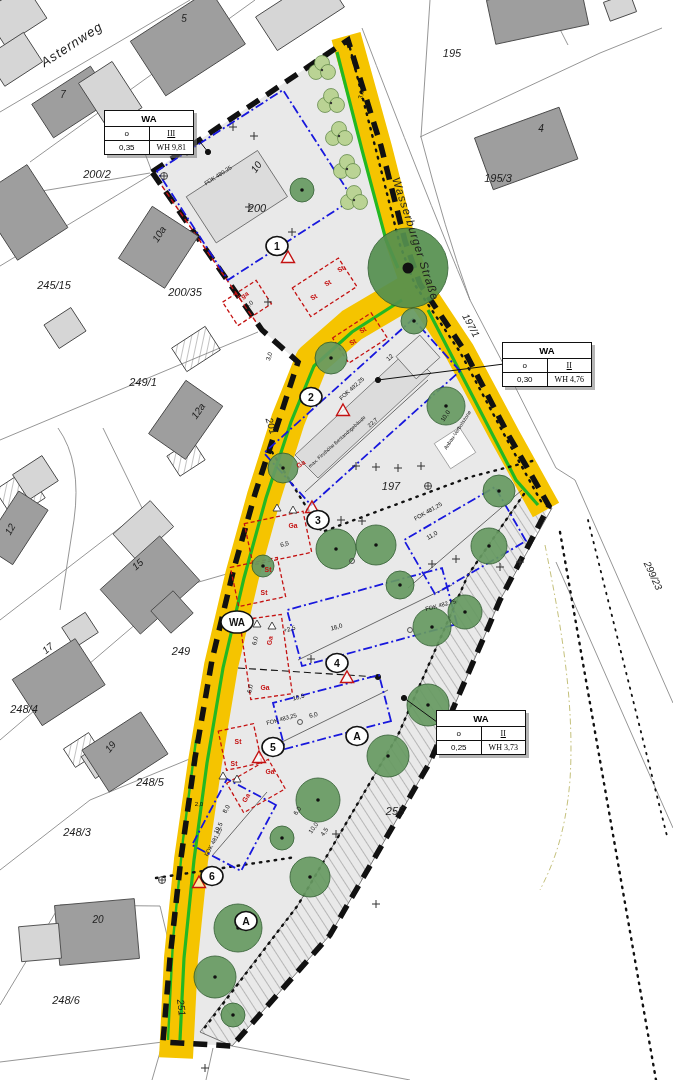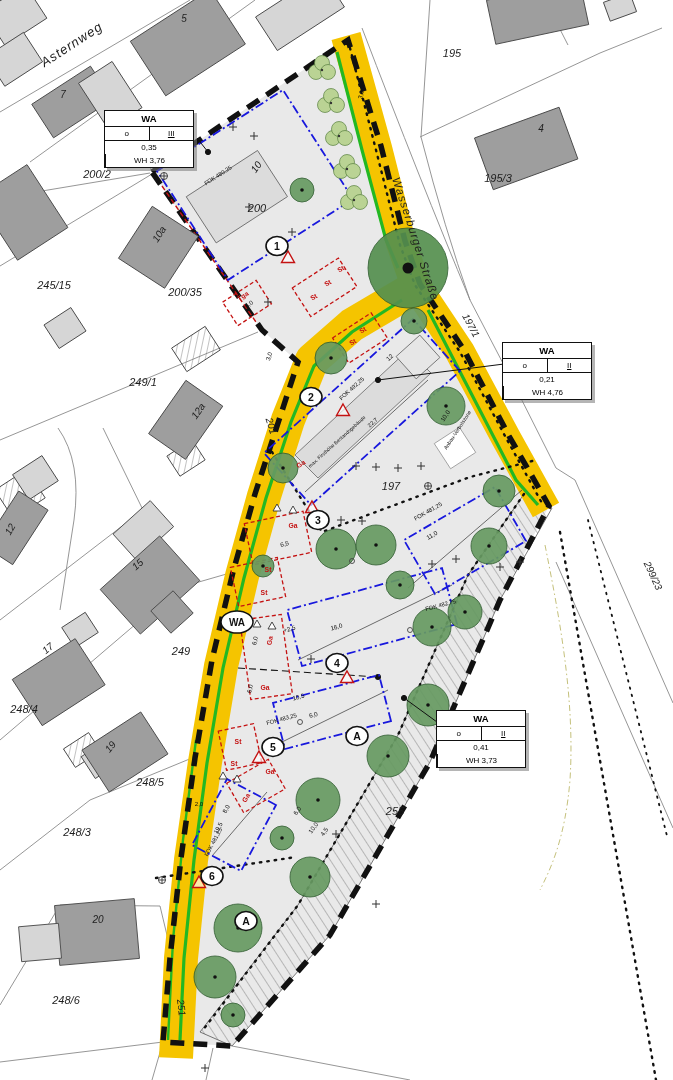--- a/index.html
+++ b/index.html
@@ -10,23 +10,23 @@
   .house{font-style:italic;fill:#222;}
   .street{font-style:italic;fill:#1d1d1d;letter-spacing:1px;}
   .plab{fill:#101010;}
   .dim{fill:#101010;}
   .redlab{fill:#c41212;font-weight:bold;}
   .marker-text{font-weight:bold;fill:#111;}
   .wa-box{position:absolute;background:#fff;border:1.3px solid #111;width:88px;
           box-shadow:3px 3px 0 rgba(120,120,120,.55);z-index:5;}
   .wa-box .t{text-align:center;font-weight:bold;font-size:9.5px;border-bottom:1.2px solid #111;padding:2px 0;}
   .wa-box .r{display:flex;border-bottom:1.2px solid #111;}
-  .wa-box .r:last-child{border-bottom:none;flex-direction:column;}
+  .wa-box .r:last-child{border-bottom:none;}
   .wa-box .c{flex:1;text-align:center;font-size:8px;padding:2px 0;}
-  .wa-box .c + .c{border-left:1.2px solid #111;}
+  .wa-box .c + .c{border-left:1.2px solid #111;font-family:Liberation Serif, serif;}
   .wa-box .storeys{text-decoration:underline;}
 </style>
 </head>
 <body>
 
 <div class="stage">
 
 <svg id="map-svg" width="673" height="1080" viewBox="0 0 673 1080">
   <defs>
     <pattern id="hatch" width="6" height="6" patternUnits="userSpaceOnUse" patternTransform="rotate(45)">
@@ -478,39 +478,39 @@
 
 
 <div class="wa-box" style="left:104px;top:110px;">
   <div class="t">WA</div>
   <div class="r">
     <div class="c">o</div>
     <div class="c storeys">III</div>
   </div>
   <div class="r">
     <div class="c">0,35</div>
-    <div class="c">WH 3,76</div>
+    <div class="c">WH 9,81</div>
   </div>
 </div>
 <div class="wa-box" style="left:502px;top:342px;">
   <div class="t">WA</div>
   <div class="r">
     <div class="c">o</div>
     <div class="c storeys">II</div>
   </div>
   <div class="r">
-    <div class="c">0,21</div>
+    <div class="c">0,30</div>
     <div class="c">WH 4,76</div>
   </div>
 </div>
 <div class="wa-box" style="left:436px;top:710px;">
   <div class="t">WA</div>
   <div class="r">
     <div class="c">o</div>
     <div class="c storeys">II</div>
   </div>
   <div class="r">
-    <div class="c">0,41</div>
+    <div class="c">0,25</div>
     <div class="c">WH 3,73</div>
   </div>
 </div>
 
 </div>
 
 </body></html>

